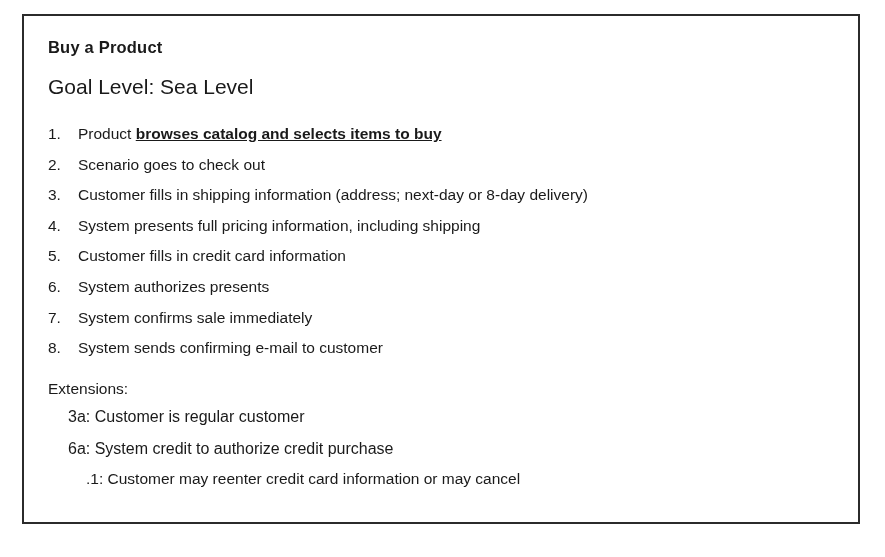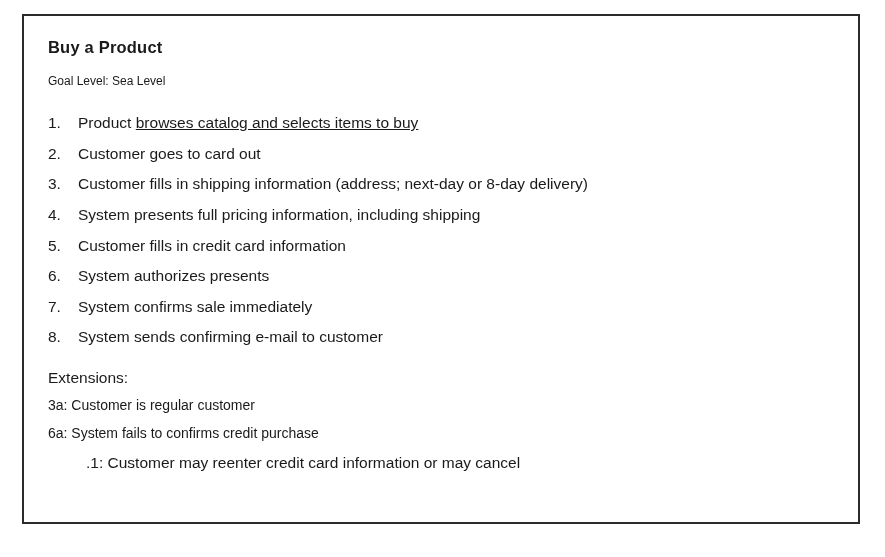--- a/index.html
+++ b/index.html
@@ -32,21 +32,21 @@
     padding: 22px 26px 10px 24px;
   }
   .title {
     font-size: 16.5px;
     font-weight: bold;
     letter-spacing: 0.2px;
     margin: 0 0 16px 0;
     line-height: 1.2;
   }
   .goal-level {
-    font-size: 12px;
+    font-size: 21px;
     margin: 0 0 26px 0;
     line-height: 1.2;
   }
   .section-heading {
     font-size: 15.5px;
     margin: 0 0 9px 0;
     line-height: 1.2;
   }
   ol.mss {
     list-style: none;
@@ -63,28 +63,30 @@
   ol.mss li .num {
     width: 30px;
     flex: 0 0 30px;
     text-align: left;
   }
   ol.mss li .txt {
     flex: 1 1 auto;
   }
   .underlined {
     text-decoration: underline;
+    font-weight: bold;
   }
   .ext-block {
     margin-top: 22px;
   }
   .ext-line {
-    font-size: 14px;
+    font-size: 16px;
     line-height: 1.2;
     margin-bottom: 12px;
+    margin-left: 20px;
   }
   .ext-sub {
     font-size: 15.5px;
     line-height: 1.2;
     margin-bottom: 12px;
     padding-left: 38px;
   }
 </style>
 </head>
 <body>
@@ -98,21 +100,21 @@
     <div class="goal-level">Goal Level: Sea Level</div>
 
 
     <ol class="mss">
       <li>
         <span class="num">1.</span>
         <span class="txt"><span>Product </span><span class="underlined">browses catalog and selects items to buy</span></span>
       </li>
       <li>
         <span class="num">2.</span>
-        <span class="txt">Customer goes to card out</span>
+        <span class="txt">Scenario goes to check out</span>
       </li>
       <li>
         <span class="num">3.</span>
         <span class="txt">Customer fills in shipping information (address; next-day or 8-day delivery)</span>
       </li>
       <li>
         <span class="num">4.</span>
         <span class="txt">System presents full pricing information, including shipping</span>
       </li>
       <li>
@@ -129,19 +131,19 @@
       </li>
       <li>
         <span class="num">8.</span>
         <span class="txt">System sends confirming e-mail to customer</span>
       </li>
     </ol>
 
     <div class="ext-block">
       <div class="section-heading">Extensions:</div>
       <div class="ext-line">3a: Customer is regular customer</div>
-      <div class="ext-line">6a: System fails to confirms credit purchase</div>
+      <div class="ext-line">6a: System credit to authorize credit purchase</div>
       <div class="ext-sub">.1: Customer may reenter credit card information or may cancel</div>
     </div>
 
   </div>
 
 </div>
 
 </body></html>

